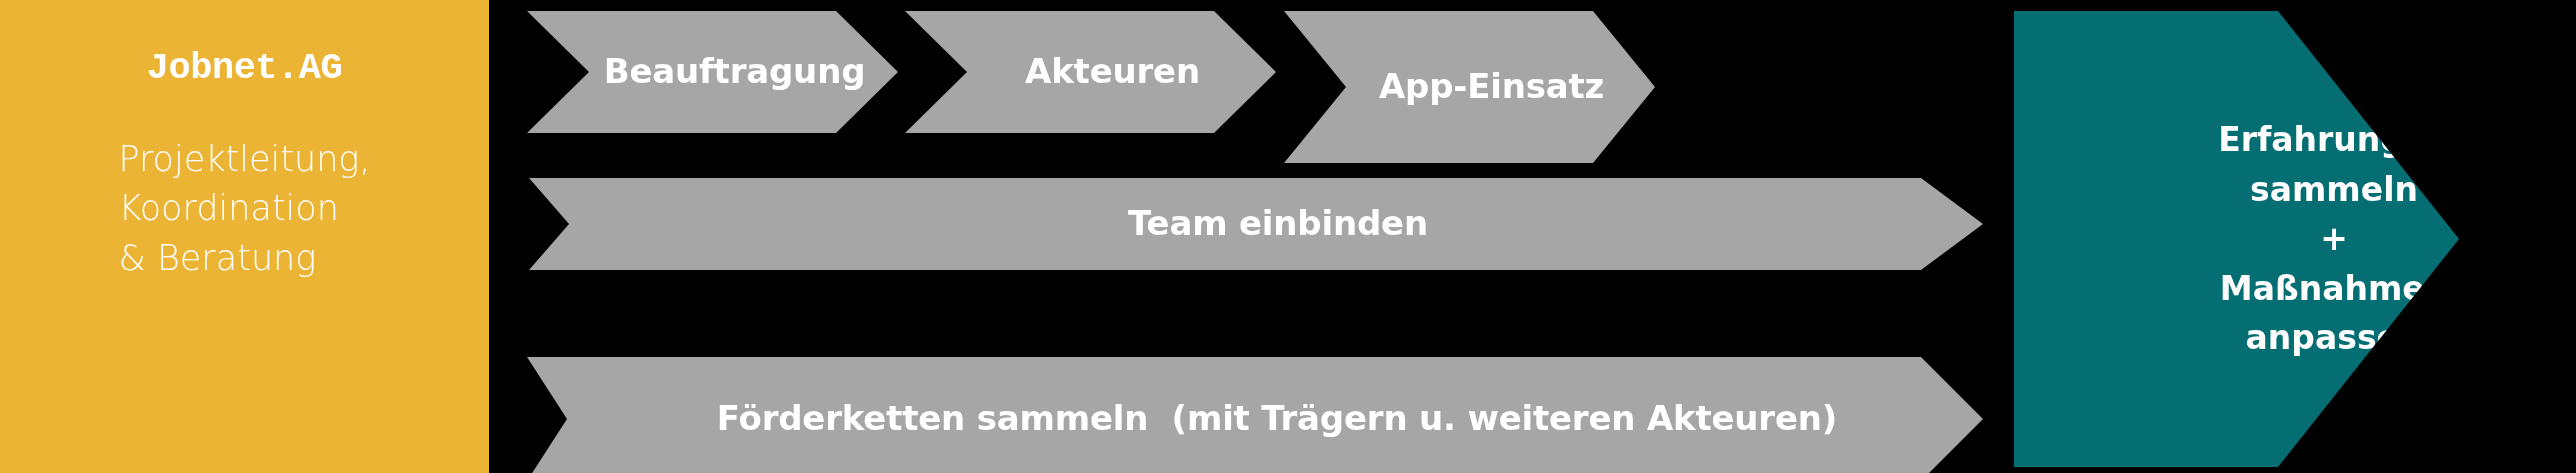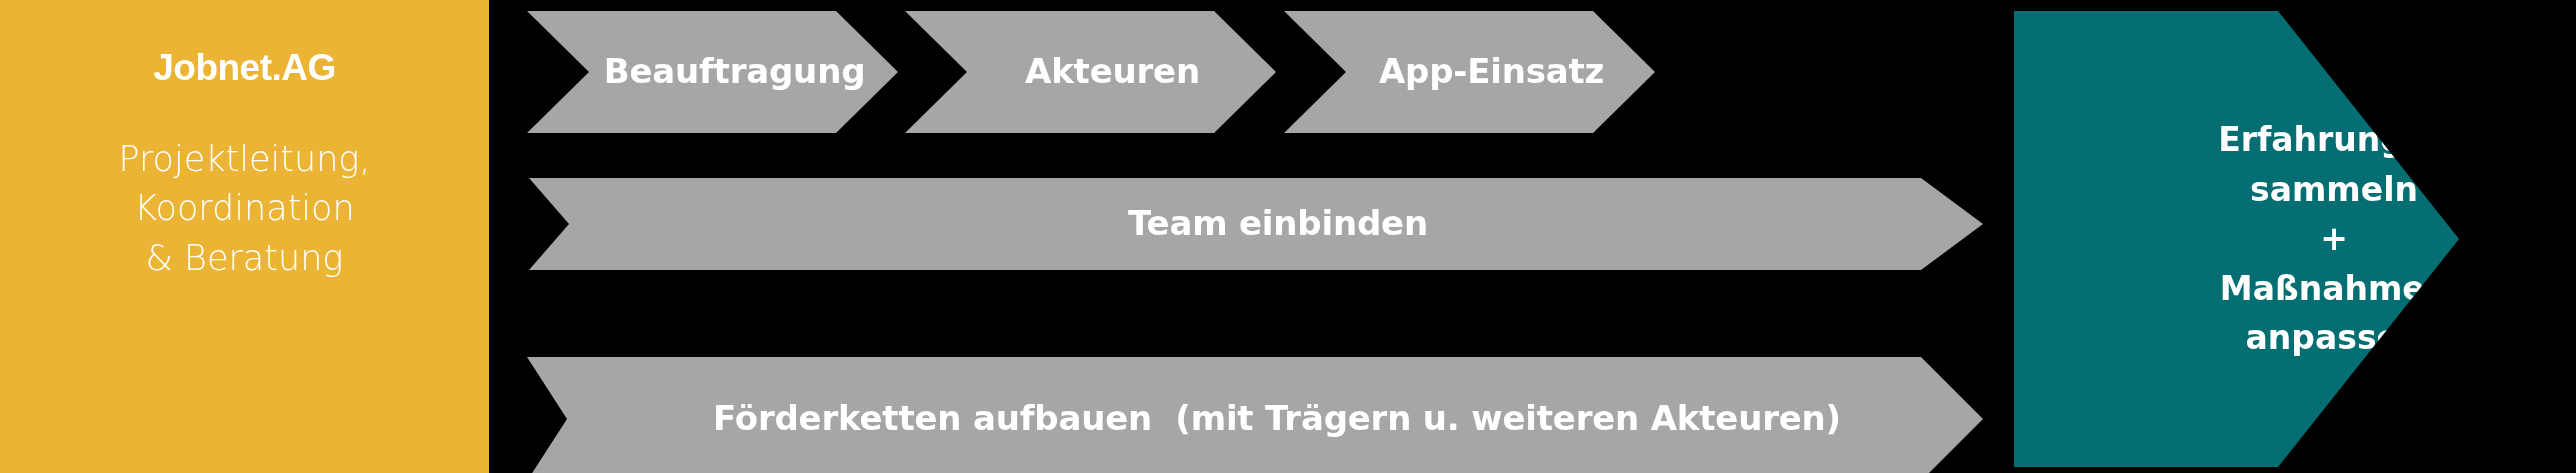--- a/index.html
+++ b/index.html
@@ -28,35 +28,34 @@
     background: #ecb435;
     display: flex;
     flex-direction: column;
     align-items: center;
     justify-content: flex-start;
     box-sizing: border-box;
     padding-top: 48px;
   }
   #org-title {
     color: #ffffff;
-    font-family: Liberation Sans, sans-serif;
+    font-family: Liberation Mono, monospace;
     font-weight: bold;
     font-size: 37px;
     letter-spacing: -0.5px;
     line-height: 1.1;
     text-align: center;
   }
   #org-sub {
     margin-top: 46px;
     color: #ffffff;
     font-family: "DejaVu Sans", sans-serif;
     font-weight: 300;
     font-size: 35px;
     line-height: 1.42;
-    text-align: center;
     white-space: pre-line;
   }
 
   
   .band {
     position: absolute;
     display: flex;
     align-items: center;
     justify-content: center;
     box-sizing: border-box;
@@ -125,30 +124,30 @@
   </div>
 
   <div class="band chev chev-step" style="left:527px; top:11px; width:371px; height:122px;">
     <span class="band-label">Beauftragung</span>
   </div>
 
   <div class="band chev chev-step" style="left:905px; top:11px; width:371px; height:122px;">
     <span class="band-label">Akteuren</span>
   </div>
 
-  <div class="band chev chev-step" style="left:1284px; top:11px; width:371px; height:122px;">
+  <div class="band chev chev-step" style="left:1284px; top:11px; width:371px; height:152px;">
     <span class="band-label">App-Einsatz</span>
   </div>
 
   <div class="band chev chev-wide" style="left:529px; top:178px; width:1454px; height:92px;">
     <span class="band-label">Team einbinden</span>
   </div>
 
   <div class="band chev chev-wide" style="left:527px; top:357px; width:1456px; height:124px;">
-    <span class="band-label">Förderketten aufbauen  (mit Trägern u. weiteren Akteuren)</span>
+    <span class="band-label">Förderketten sammeln  (mit Trägern u. weiteren Akteuren)</span>
   </div>
 
   <div id="outcome">
     <div id="outcome-label">Erfahrungen
 sammeln
 +
 Maßnahmen
 anpassen</div>
   </div>
 

